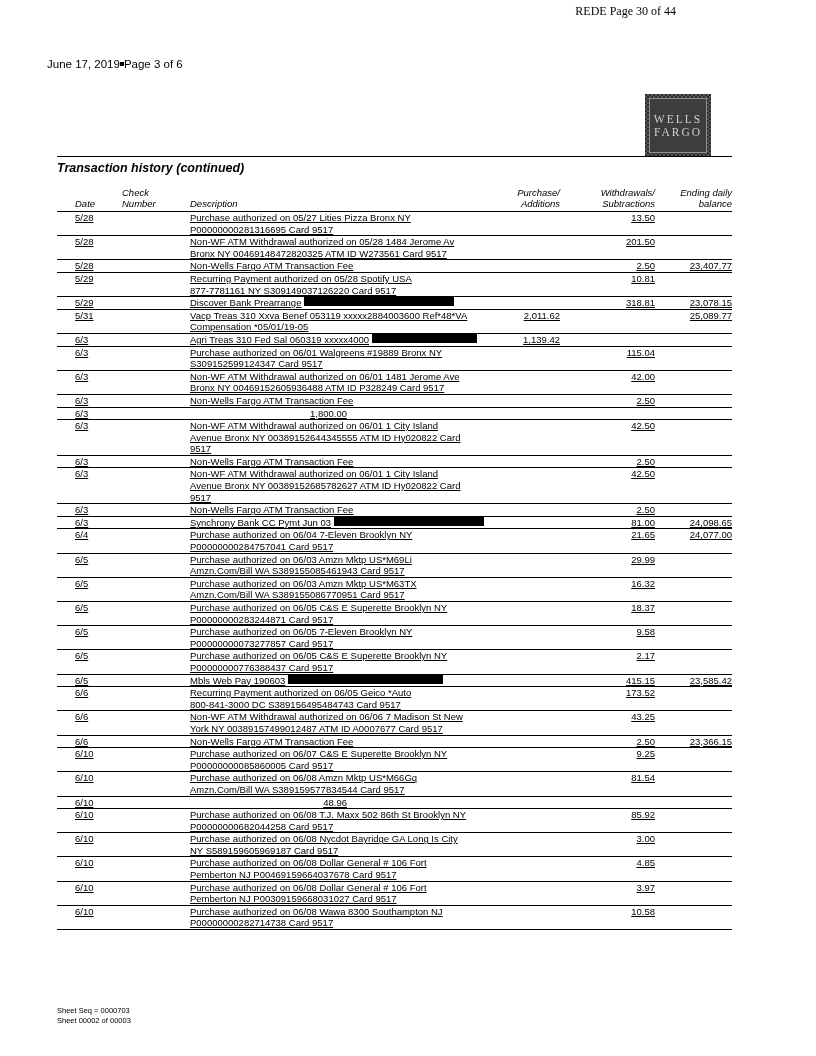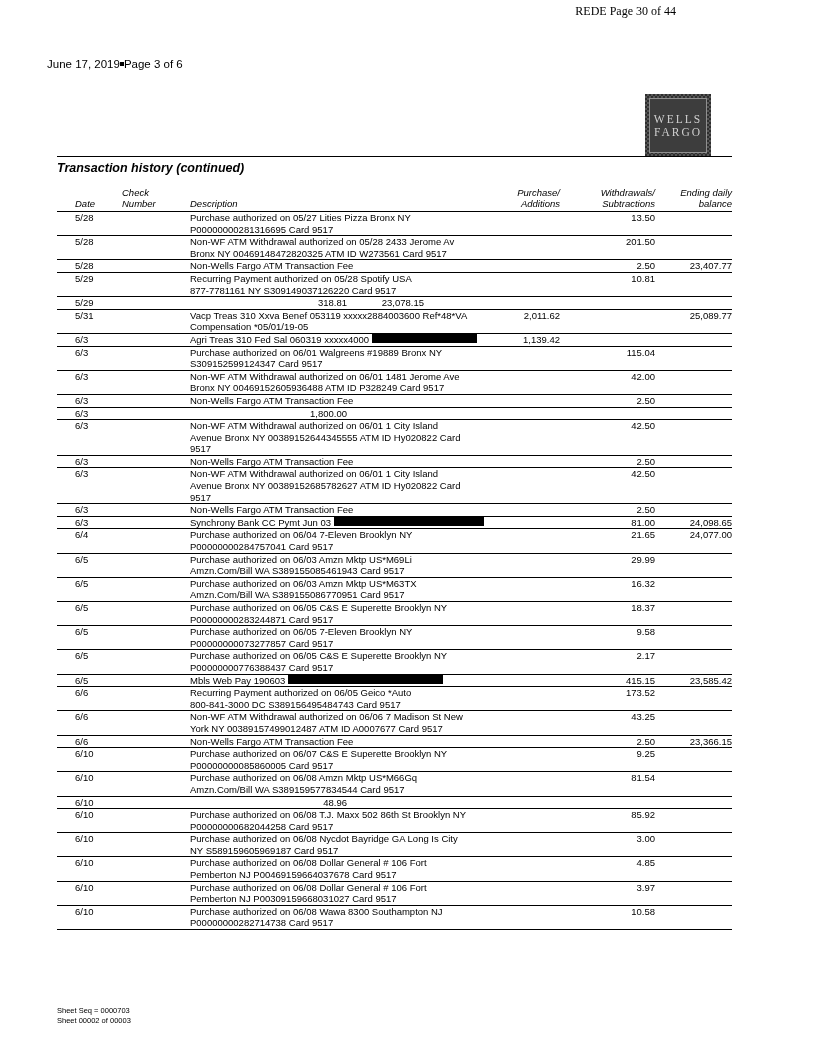--- a/index.html
+++ b/index.html
@@ -24,21 +24,21 @@
   .section-title { font-size:12.5px; font-weight:bold; font-style:italic; margin-top:4px; }
 
   .thead { display:flex; align-items:flex-end; font-style:italic; font-size:9.5px; line-height:11px; margin-top:12px; padding-bottom:2px; }
   .c-date { width:65px; padding-left:18px; box-sizing:border-box; flex-shrink:0; }
   .c-check { width:50px; flex-shrink:0; }
   .c-desc { flex:1; padding-left:18px; box-sizing:border-box; min-width:0; }
   .c-dep { width:80px; text-align:right; flex-shrink:0; }
   .c-wd { width:95px; text-align:right; flex-shrink:0; }
   .c-bal { width:77px; text-align:right; flex-shrink:0; }
 
-  .tbody { border-bottom:1.5px solid #000; }
+  .tbody { border-bottom:1.5px solid #000;text-decoration:underline; }
   .trow { display:flex; border-top:1px solid #000; font-size:9.5px; line-height:11.6px; }
   .desc-line { white-space:nowrap; }
   .redact { display:inline-block; height:9px; background:#000; margin-left:3px; vertical-align:text-top; }
 
   .sheet-footer { position:absolute; left:57px; top:1006px; font-size:7.5px; line-height:9.5px; }
 </style>
 </head>
 <body>
 
 <div class="ref-top">REDE Page 30 of 44</div>
@@ -94,21 +94,21 @@
           <div class="desc-line">P00000000281316695 Card 9517</div>
         </div>
     <div class="c-dep"></div>
     <div class="c-wd">13.50</div>
     <div class="c-bal"></div>
   </div>
       <div class="trow">
     <div class="c-date">5/28</div>
     <div class="c-check"></div>
     <div class="c-desc">
-          <div class="desc-line">Non-WF ATM Withdrawal authorized on 05/28 2433 Jerome Av</div>
+          <div class="desc-line">Non-WF ATM Withdrawal authorized on 05/28 1484 Jerome Av</div>
           <div class="desc-line">Bronx NY 00469148472820325 ATM ID W273561 Card 9517</div>
         </div>
     <div class="c-dep"></div>
     <div class="c-wd">201.50</div>
     <div class="c-bal"></div>
   </div>
       <div class="trow">
     <div class="c-date">5/28</div>
     <div class="c-check"></div>
     <div class="c-desc">
@@ -125,20 +125,23 @@
           <div class="desc-line">Recurring Payment authorized on 05/28 Spotify USA</div>
           <div class="desc-line">877-7781161 NY S309149037126220 Card 9517</div>
         </div>
     <div class="c-dep"></div>
     <div class="c-wd">10.81</div>
     <div class="c-bal"></div>
   </div>
       <div class="trow">
     <div class="c-date">5/29</div>
     <div class="c-check"></div>
+    <div class="c-desc">
+          <div class="desc-line">Discover Bank Prearrange<span class="redact" style="width: 150px;"></span></div>
+        </div>
     <div class="c-dep"></div>
     <div class="c-wd">318.81</div>
     <div class="c-bal">23,078.15</div>
   </div>
       <div class="trow">
     <div class="c-date">5/31</div>
     <div class="c-check"></div>
     <div class="c-desc">
           <div class="desc-line">Vacp Treas 310 Xxva Benef 053119 xxxxx2884003600 Ref*48*VA</div>
           <div class="desc-line">Compensation *05/01/19-05</div>

